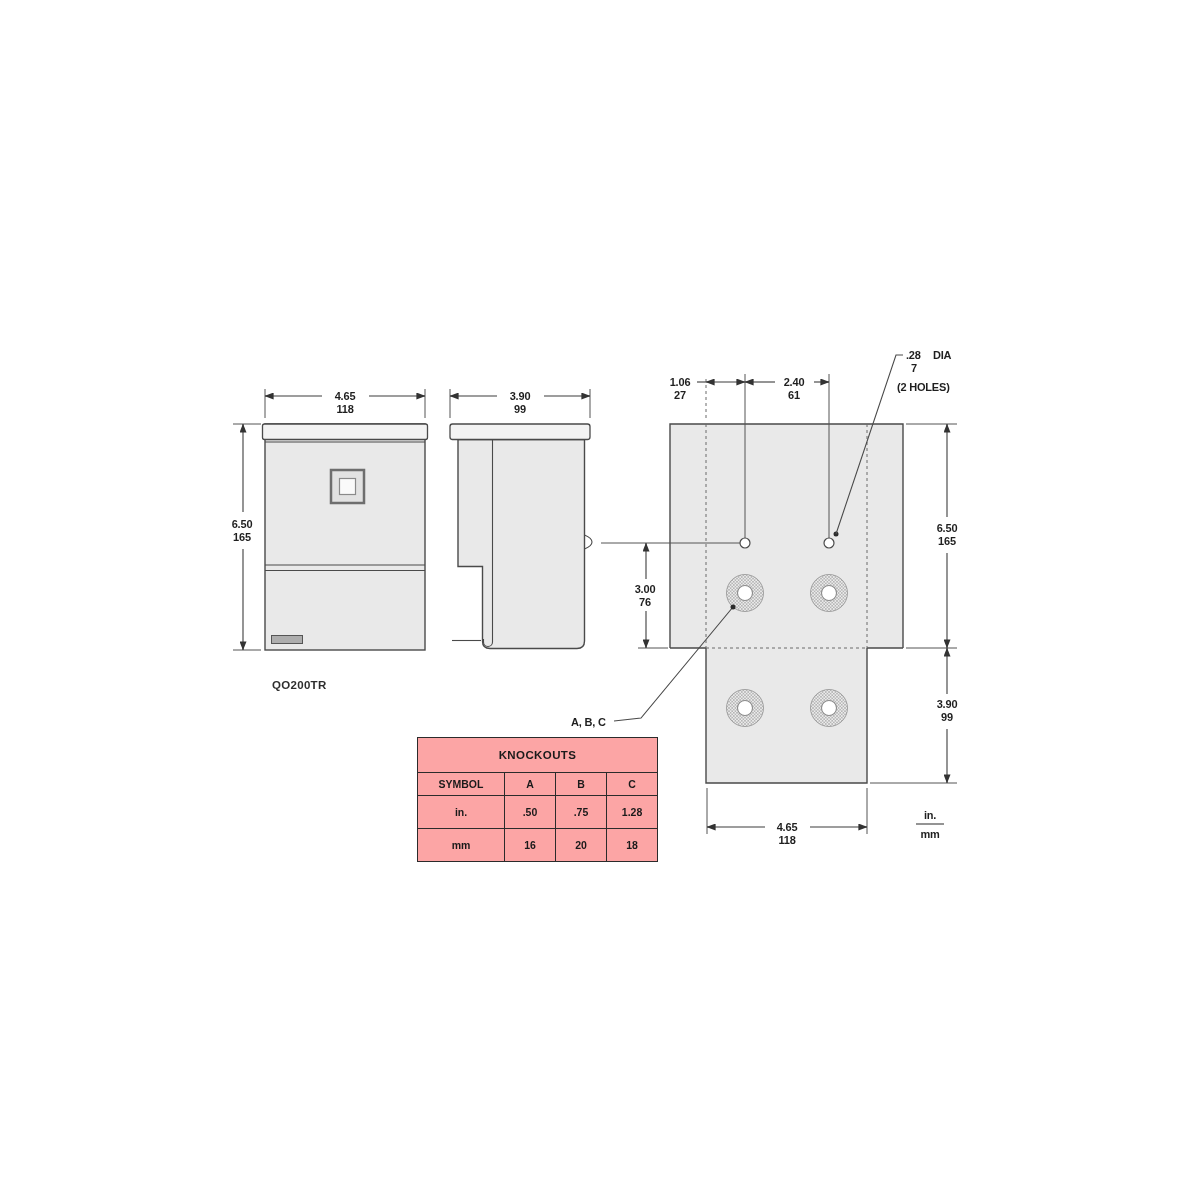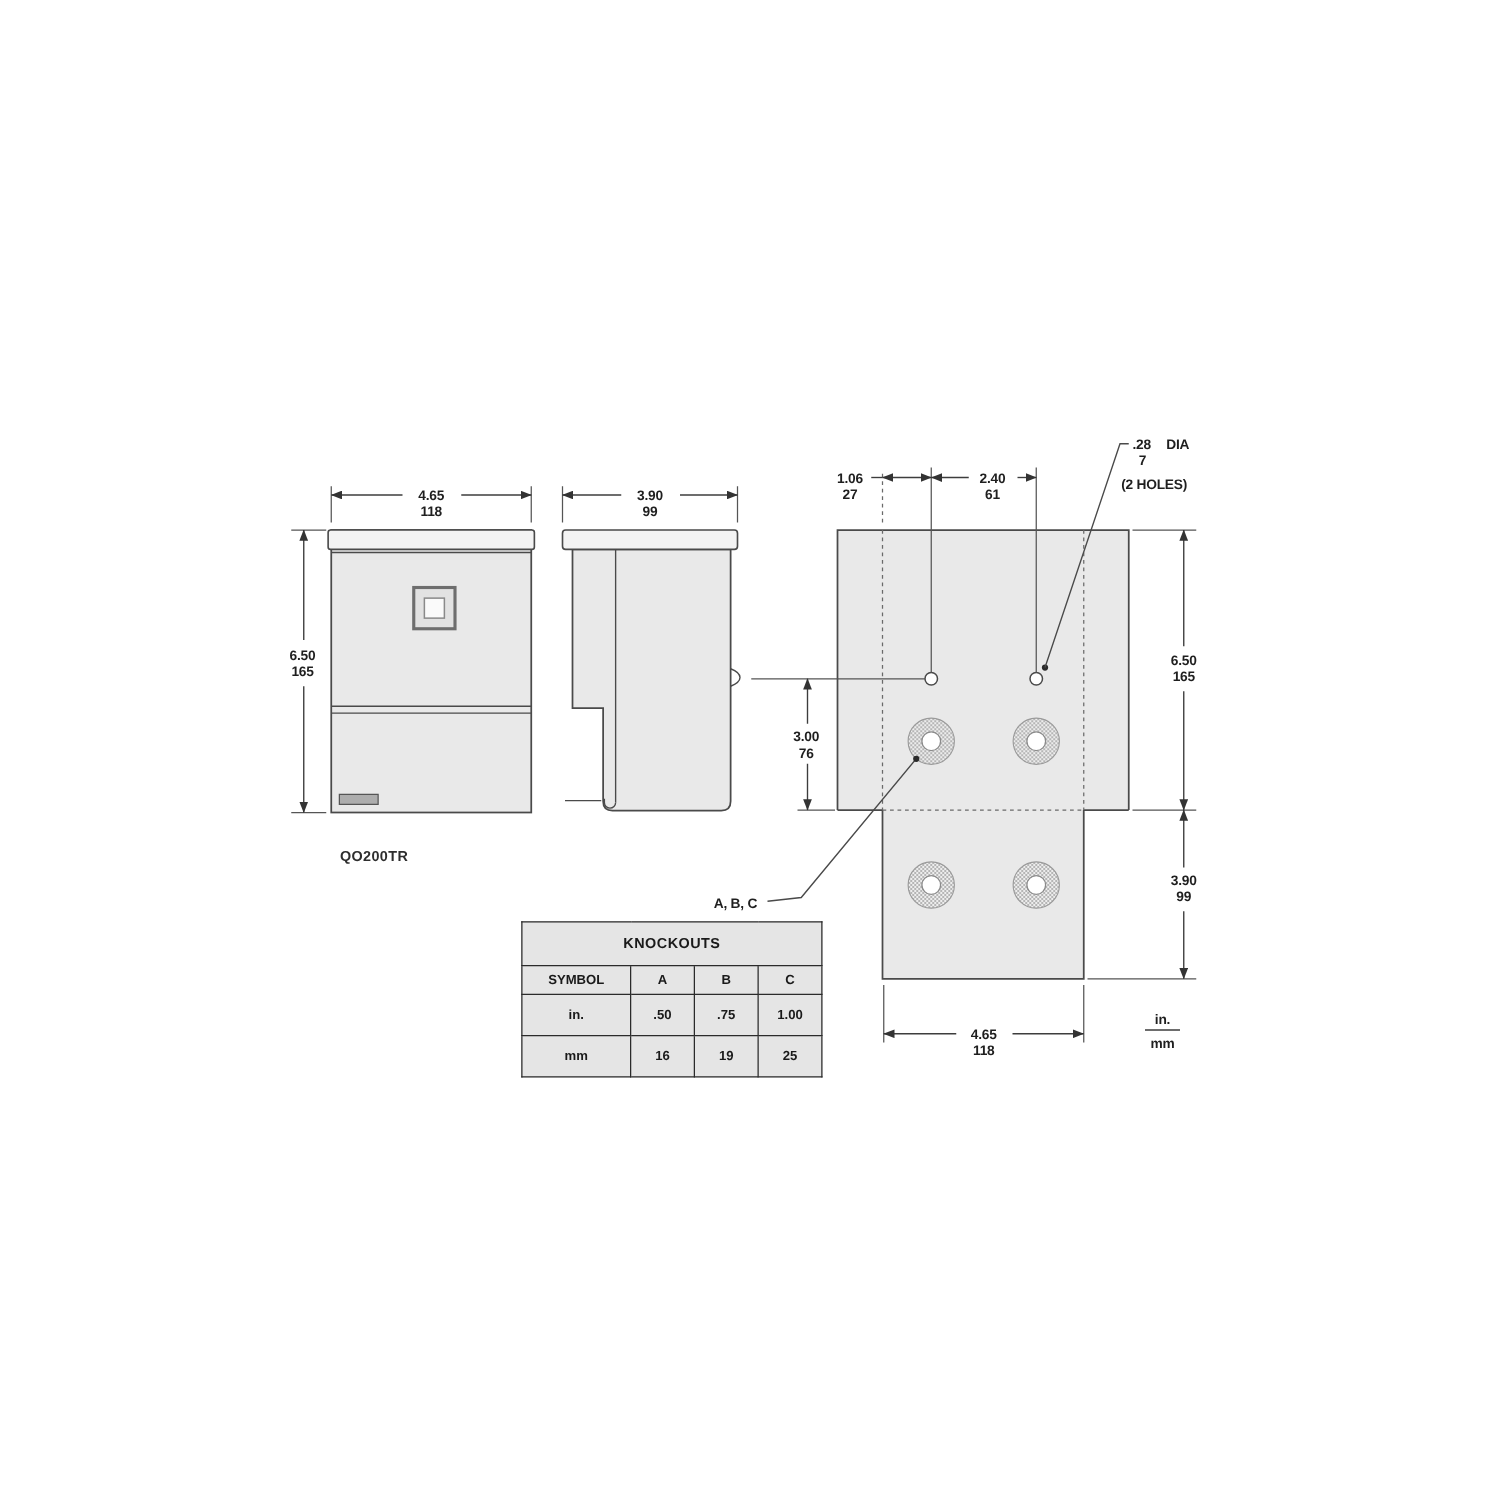--- a/index.html
+++ b/index.html
@@ -15,21 +15,21 @@
   .dashed{stroke:#6a6a6a;stroke-width:1;fill:none;stroke-dasharray:3 3;}
   .leader{stroke:#4a4a4a;stroke-width:1.1;fill:none;}
   .dim{font:bold 11px "Liberation Sans",sans-serif;fill:#1f1f1f;letter-spacing:-0.2px;}
   .mid{text-anchor:middle;}
   .model{font:bold 11.5px "Liberation Sans",sans-serif;fill:#2e2e2e;letter-spacing:0.3px;}
   .hole{fill:#ffffff;stroke:#4a4a4a;stroke-width:1.2;}
   .dot{fill:#2b2b2b;}
 
   
   #ko-table{position:absolute;left:417px;top:737px;width:240px;height:125px;
-            border-collapse:collapse;background:#e5e5e5;table-layout:fixed;}
+            border-collapse:collapse;background:#fca5a5;table-layout:fixed;}
   #ko-table td{border:1.6px solid #2b2b2b;text-align:center;vertical-align:middle;
                font:bold 10.5px "Liberation Sans",sans-serif;color:#1a1a1a;padding:0;}
   #ko-table .title-row td{height:33px;font-size:11.5px;letter-spacing:0.4px;}
   #ko-table .head-row td{height:21px;}
   #ko-table .data-row td{height:31px;}
 </style>
 </head>
 <body>
 
 <div id="canvas">
@@ -203,23 +203,23 @@
     <tr class="head-row">
       <td>SYMBOL</td>
       <td>A</td>
       <td>B</td>
       <td>C</td>
     </tr>
     <tr class="data-row">
       <td>in.</td>
       <td>.50</td>
       <td>.75</td>
-      <td>1.00</td>
+      <td>1.28</td>
     </tr>
     <tr class="data-row">
       <td>mm</td>
       <td>16</td>
-      <td>19</td>
-      <td>25</td>
+      <td>20</td>
+      <td>18</td>
     </tr>
   </tbody>
 </table>
 </div>
 
 </body></html>

